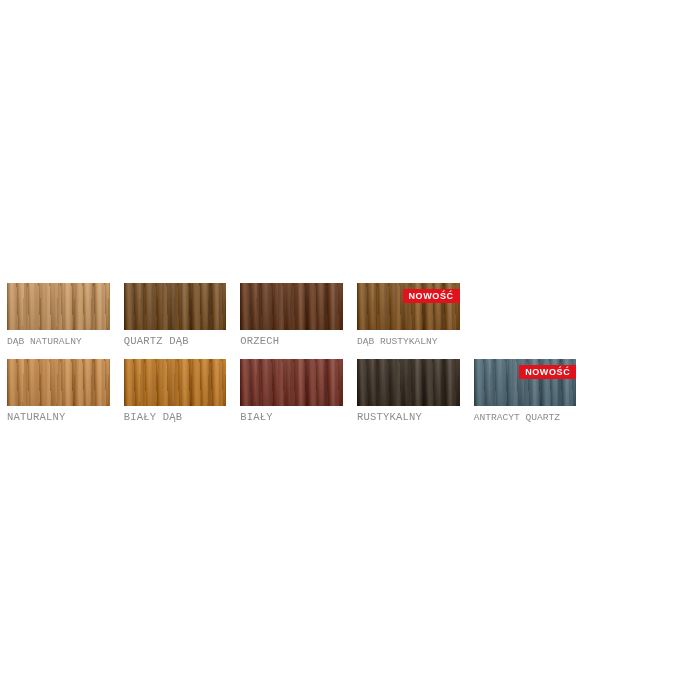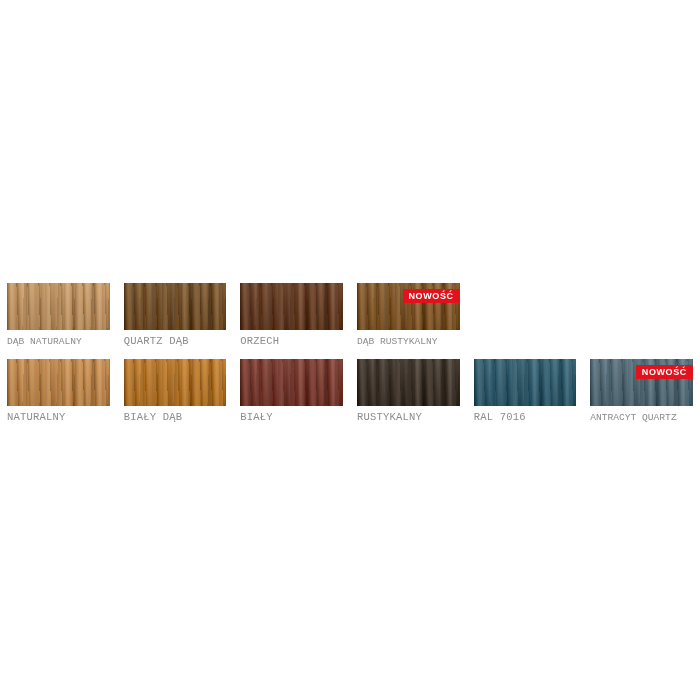--- a/index.html
+++ b/index.html
@@ -152,27 +152,20 @@
         </div>
         <div class="swatch-label" style="color: rgb(140, 140, 140);">BIAŁY</div>
       </div>
       <div class="swatch-cell">
         <div class="swatch-chip" style="background: rgb(46, 35, 24);">
           <div class="grain-v" style="background: repeating-linear-gradient(90deg, rgb(24, 17, 10) 0px, rgb(46, 35, 24) 2px, rgb(70, 53, 38) 4px, rgb(46, 35, 24) 7px, rgb(24, 17, 10) 9px, rgb(46, 35, 24) 13px, rgb(70, 53, 38) 16px, rgb(46, 35, 24) 19px); opacity: 0.55;"></div>
           <div class="grain-m" style="background: repeating-linear-gradient(88deg, rgba(0, 0, 0, 0.22) 0px, rgba(0, 0, 0, 0) 3px, rgba(255, 255, 255, 0.1) 6px, rgba(0, 0, 0, 0) 11px), repeating-linear-gradient(92deg, rgba(0, 0, 0, 0.15) 0px, rgba(0, 0, 0, 0) 5px, rgba(255, 255, 255, 0.07) 9px, rgba(0, 0, 0, 0) 17px), linear-gradient(rgba(255, 255, 255, 0.08), rgba(0, 0, 0, 0.1));"></div>
         </div>
         <div class="swatch-label" style="color: rgb(140, 140, 140);">RUSTYKALNY</div>
       </div>
-      <div class="swatch-cell">
-        <div class="swatch-chip" style="background: rgb(31, 81, 101);">
-          <div class="grain-v" style="background: repeating-linear-gradient(90deg, rgb(23, 65, 79) 0px, rgb(31, 81, 101) 2px, rgb(45, 99, 121) 4px, rgb(31, 81, 101) 7px, rgb(23, 65, 79) 9px, rgb(31, 81, 101) 13px, rgb(45, 99, 121) 16px, rgb(31, 81, 101) 19px); opacity: 0.55;"></div>
-          <div class="grain-m" style="background: repeating-linear-gradient(88deg, rgba(0, 0, 0, 0.22) 0px, rgba(0, 0, 0, 0) 3px, rgba(255, 255, 255, 0.1) 6px, rgba(0, 0, 0, 0) 11px), repeating-linear-gradient(92deg, rgba(0, 0, 0, 0.15) 0px, rgba(0, 0, 0, 0) 5px, rgba(255, 255, 255, 0.07) 9px, rgba(0, 0, 0, 0) 17px), linear-gradient(rgba(255, 255, 255, 0.08), rgba(0, 0, 0, 0.1));"></div>
-        </div>
-        <div class="swatch-label" style="color: rgb(140, 140, 140);">RAL 7016</div>
-      </div>
       <div class="swatch-cell narrow-label">
         <div class="swatch-chip" style="background: rgb(70, 97, 110);">
           <div class="grain-v" style="background: repeating-linear-gradient(90deg, rgb(53, 77, 88) 0px, rgb(70, 97, 110) 2px, rgb(86, 118, 132) 4px, rgb(70, 97, 110) 7px, rgb(53, 77, 88) 9px, rgb(70, 97, 110) 13px, rgb(86, 118, 132) 16px, rgb(70, 97, 110) 19px); opacity: 0.55;"></div>
           <div class="grain-m" style="background: repeating-linear-gradient(88deg, rgba(0, 0, 0, 0.22) 0px, rgba(0, 0, 0, 0) 3px, rgba(255, 255, 255, 0.1) 6px, rgba(0, 0, 0, 0) 11px), repeating-linear-gradient(92deg, rgba(0, 0, 0, 0.15) 0px, rgba(0, 0, 0, 0) 5px, rgba(255, 255, 255, 0.07) 9px, rgba(0, 0, 0, 0) 17px), linear-gradient(rgba(255, 255, 255, 0.08), rgba(0, 0, 0, 0.1));"></div>
           <div class="badge" style="background: rgb(225, 18, 28); color: rgb(255, 255, 255);">NOWOŚĆ</div>
         </div>
         <div class="swatch-label" style="color: rgb(140, 140, 140);">ANTRACYT QUARTZ</div>
       </div>
     </div>
 </div>

